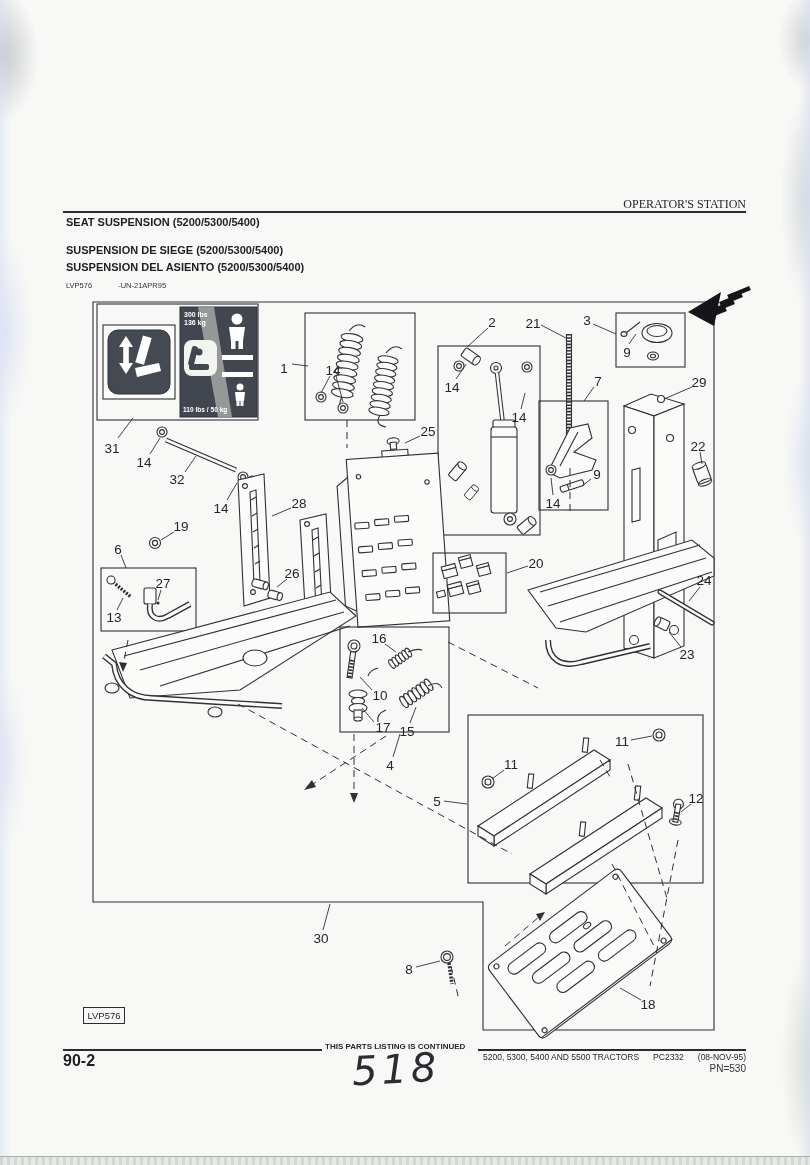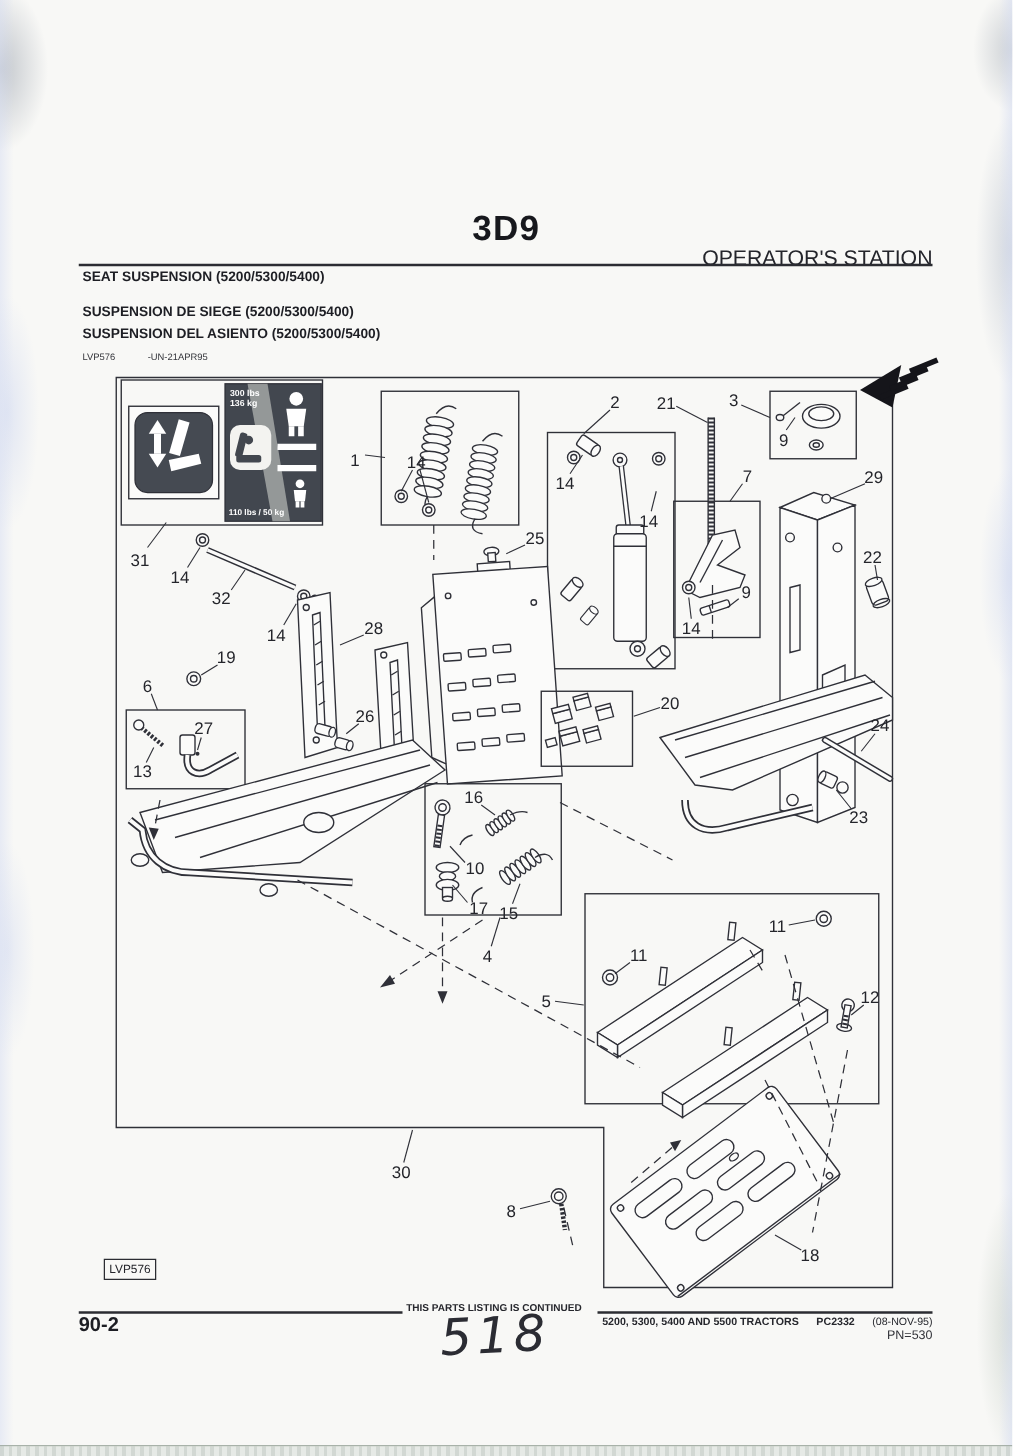--- a/index.html
+++ b/index.html
@@ -17,57 +17,56 @@
       linear-gradient(#f8f8f6,#f8f8f6);
   }
   .edge-left,.edge-right{position:absolute;top:0;bottom:0;width:11px;pointer-events:none;}
   .edge-left{left:0;background:linear-gradient(to right, rgba(214,221,242,.5), rgba(214,221,242,0));}
   .edge-right{right:0;background:linear-gradient(to left, rgba(214,221,242,.6), rgba(214,221,242,0));}
   .bottom-strip{
     position:absolute;left:0;right:0;bottom:0;height:8px;border-top:1.5px solid #9aa69c;
     background:repeating-linear-gradient(90deg,#ccd3cd 0 3px,#e3e8e3 3px 7px);opacity:.85;pointer-events:none;
   }
   .hdr-code{position:absolute;left:0;right:0;top:167px;text-align:center;font-size:28px;font-weight:bold;letter-spacing:1px;color:#17181d;}
-  .hdr-station{position:absolute;right:64px;top:197px;font-size:17px;color:#24252b;}
+  .hdr-station{position:absolute;right:64px;top:197px;font-size:12px;color:#24252b;font-family:Liberation Serif, serif;}
   .hdr-rule{position:absolute;left:63px;right:64px;top:211px;height:2px;background:#2b2c32;}
   .ttl{position:absolute;left:66px;font-size:11px;font-weight:bold;color:#1d1e24;white-space:nowrap;}
   .t-en{top:216px;} .t-fr{top:244px;} .t-es{top:261px;}
   .figmeta{position:absolute;left:66px;top:281px;font-size:7.5px;color:#33343a;}
   .figmeta span{margin-right:26px;}
   .diagram-svg{position:absolute;left:0;top:0;width:810px;height:1165px;}
   .figure-label-box{
     position:absolute;left:83px;top:1007px;width:40px;height:15px;border:1.5px solid #2b2c32;
     font-size:9.5px;display:flex;align-items:center;justify-content:center;color:#24252b;background:#f8f8f6;
   }
   .ftr-rule-l{position:absolute;left:63px;top:1049px;width:259px;height:2px;background:#2b2c32;}
   .ftr-rule-r{position:absolute;left:478px;top:1049px;width:268px;height:2px;background:#2b2c32;}
   .ftr-note{position:absolute;left:325px;top:1042px;width:150px;font-size:8px;font-weight:bold;color:#26272d;}
   .ftr-page{position:absolute;left:63px;top:1052px;font-size:16px;font-weight:bold;color:#1d1e24;}
   .ftr-right{position:absolute;right:64px;top:1052px;font-size:8.5px;color:#26272d;white-space:nowrap;}
-  .ftr-right b{font-weight:bold;}
+  .ftr-right b{font-weight:normal;}
   .ftr-right .gap{display:inline-block;width:14px;}
   .ftr-pn{position:absolute;right:64px;top:1063px;font-size:10px;color:#33343a;}
   .handwritten{
     position:absolute;left:352px;top:1046px;font-family:"DejaVu Sans",sans-serif;font-style:italic;
     font-size:40px;color:#2b2c33;transform:rotate(-3deg);letter-spacing:4px;font-weight:400;
   }
   .callout{font:13.5px "Liberation Sans",sans-serif;fill:#24252b;}
   .stk-w{fill:#ffffff;font-weight:bold;font-family:"Liberation Sans",sans-serif;}
   svg .ln{stroke:#2f3038;stroke-width:1.1;fill:none;}
   svg .fw{fill:#fbfbfa;stroke:#2f3038;stroke-width:1.1;}
   svg .dash{stroke:#2f3038;stroke-width:1;fill:none;stroke-dasharray:7 5;}
 </style>
 </head>
 <body>
 
 <div class="page">
   <div class="edge-left"></div>
   <div class="edge-right"></div>
 
-  <div class="hdr-code">3D9</div>
   <div class="hdr-station">OPERATOR'S STATION</div>
   <div class="hdr-rule"></div>
   <div class="ttl t-en">SEAT SUSPENSION (5200/5300/5400)</div>
   <div class="ttl t-fr">SUSPENSION DE SIEGE (5200/5300/5400)</div>
   <div class="ttl t-es">SUSPENSION DEL ASIENTO (5200/5300/5400)</div>
   <div class="figmeta">
     <span>LVP576</span><span>-UN-21APR95</span>
   </div>
 
   <svg class="diagram-svg" viewBox="0 0 810 1165">

